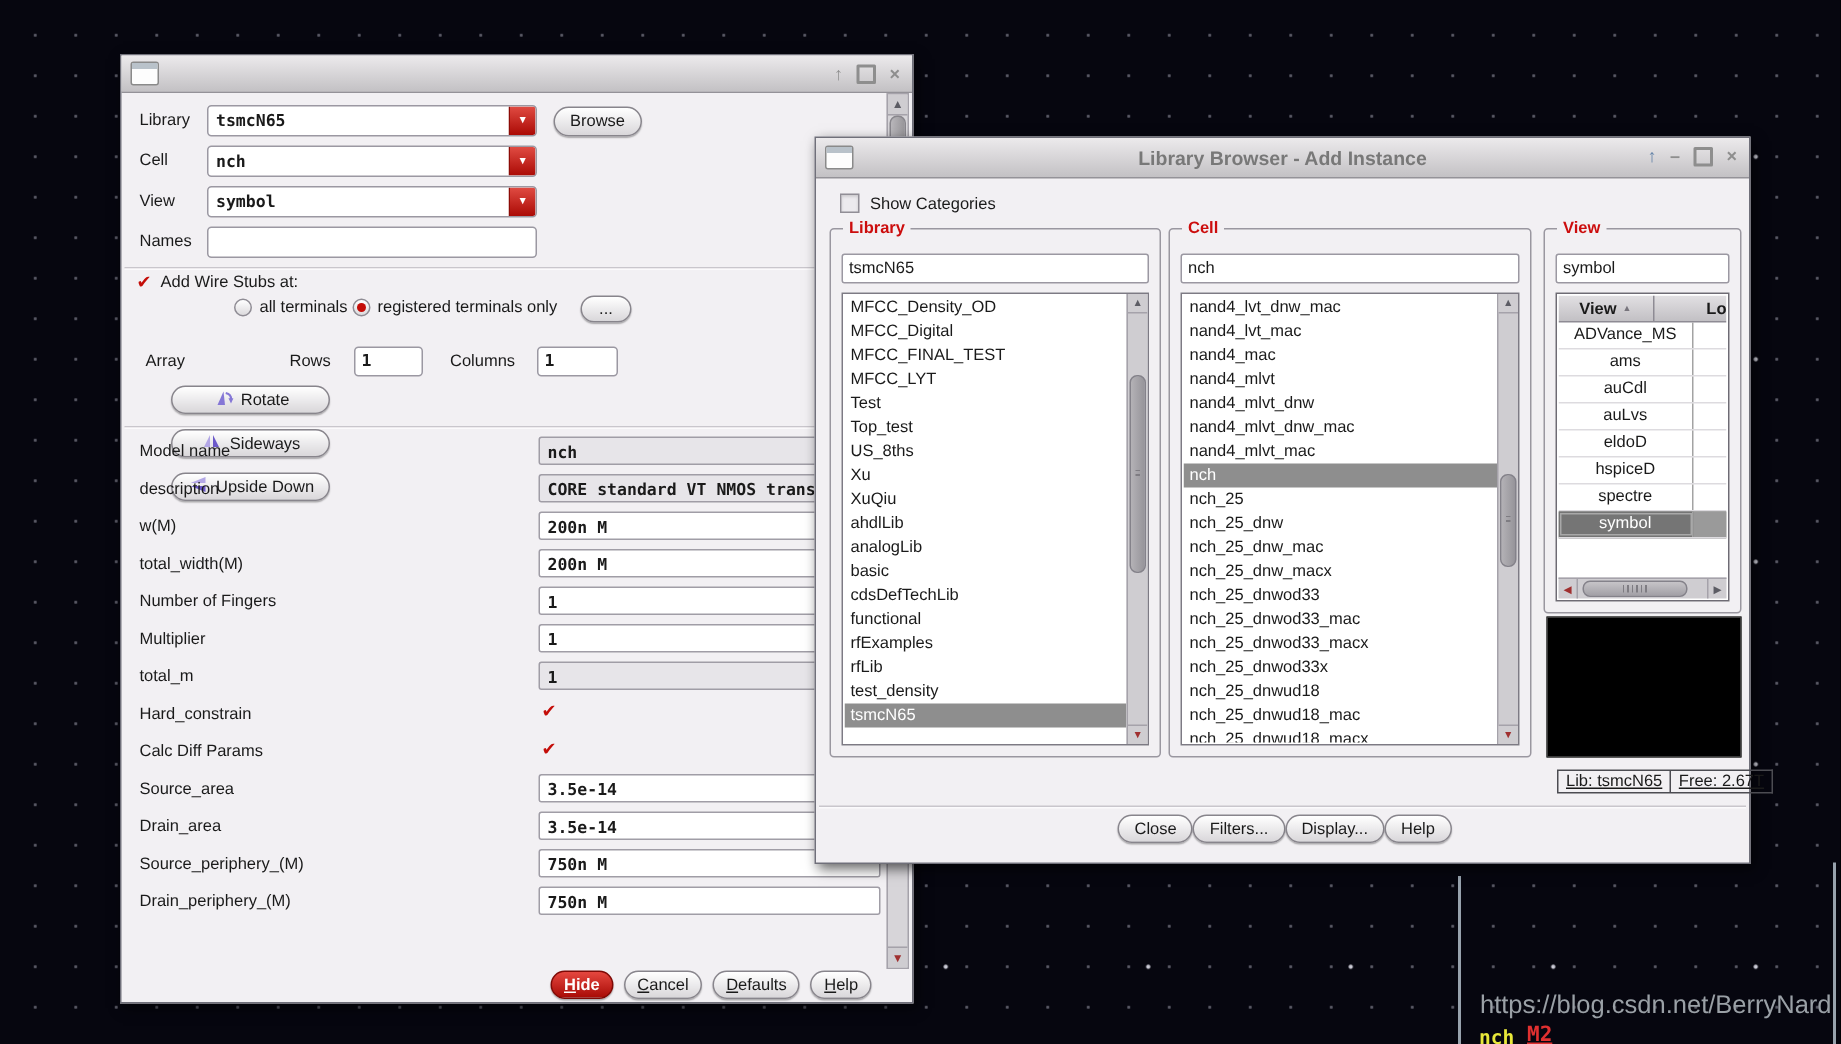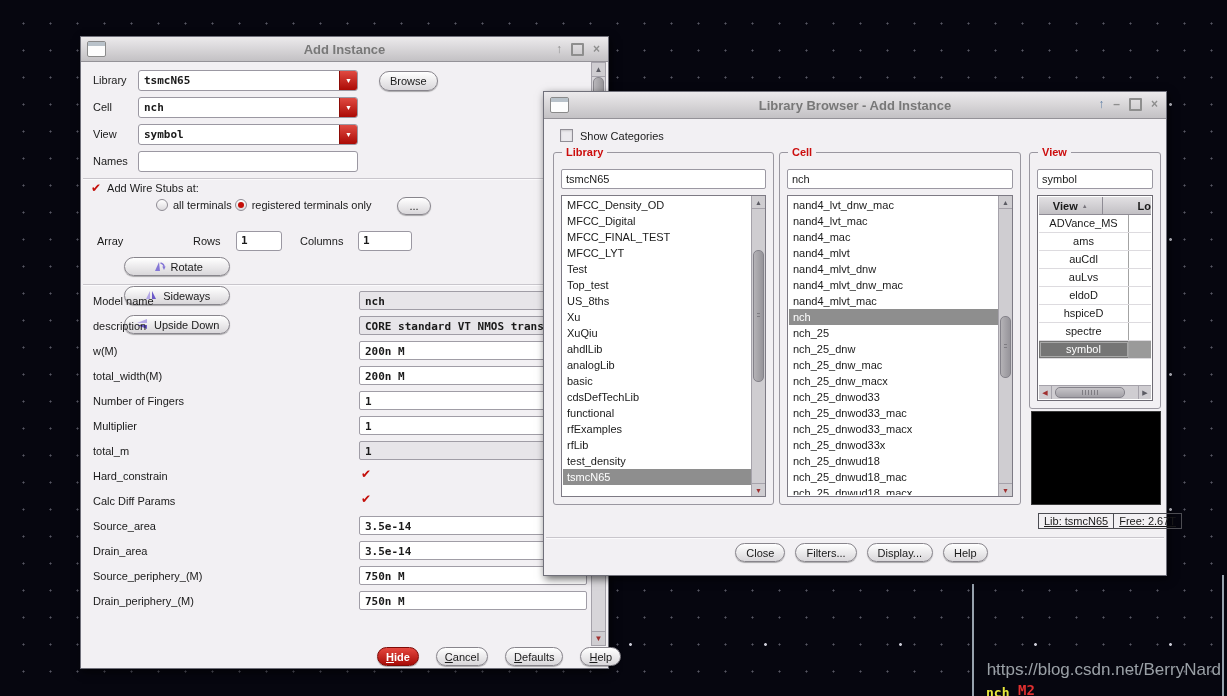--- a/index.html
+++ b/index.html
@@ -30,21 +30,21 @@
   .win-icon{width:17px;height:14px;background:#fdfdfd;border:1px solid #8a8a8a;border-radius:2px;margin-left:6px;position:relative;z-index:1;}
   .win-icon::before{content:"";position:absolute;left:0;top:0;right:0;height:4px;background:#b9c2ca;}
   .tb-btns{position:absolute;right:8px;top:0;height:24px;display:flex;align-items:center;gap:9px;z-index:1;}
   .tbtn{color:#8e8e8e;font-size:12px;font-weight:bold;line-height:1;cursor:default;}
   .tbtn.sq{width:9px;height:9px;border:2px solid #8e8e8e;border-radius:1px;}
 
   .sep{position:absolute;left:2px;right:2px;height:0;border-top:1px solid #c9c6cc;border-bottom:1px solid #fbfafc;}
 
   .pill{border:1px solid #88858c;border-radius:10px;background:linear-gradient(#ffffff,#d9d7da);
     font:11px "Liberation Sans",sans-serif;color:#1a1a1a;padding:2px 10px;height:19px;
-    box-shadow:0 1px 1px rgba(0,0,0,.3);display:inline-flex;align-items:center;justify-content:center;white-space:nowrap;margin-left:10px;}
+    box-shadow:0 1px 1px rgba(0,0,0,.3);display:inline-flex;align-items:center;justify-content:center;white-space:nowrap;}
   .pill.primary{background:linear-gradient(#e5473f,#a80b06);color:#fff;font-weight:bold;border-color:#7e0a06;}
 
   
   .win1{left:80px;top:36px;width:527px;height:631px;z-index:1;}
   .lbl{position:absolute;font-size:11px;}
   .combo{position:absolute;left:57px;width:220px;height:21px;background:#fff;border:1px solid #9b98a2;border-radius:3px;box-sizing:border-box;}
   .combo .cval{position:absolute;left:5px;top:3px;font:bold 11px "DejaVu Sans Mono",monospace;}
   .combo .drop{position:absolute;right:0;top:0;bottom:0;width:17px;border-left:1px solid #8c0b06;
     background:linear-gradient(#e04b42,#ab0a05);border-radius:0 2px 2px 0;display:flex;align-items:center;justify-content:center;
     color:#fff;font-size:7px;}
@@ -129,21 +129,20 @@
 
   <div class="wire wire1"></div>
   <div class="wire wire2"></div>
   <div class="watermark">https://blog.csdn.net/BerryNard</div>
   <div class="schem-nch">nch</div>
   <div class="schem-m2">M2</div>
 
   <div class="win win1">
     <div class="titlebar">
       <span class="win-icon"></span>
-      <span class="title">Add Instance</span>
       <span class="tb-btns">
         <span class="tbtn">↑</span>
         <span class="tbtn sq"></span>
         <span class="tbtn">×</span>
       </span>
     </div>
 
     <span class="lbl" style="left:12px;top:37px">Library</span>
     <span class="combo" style="top:33px">
       <span class="cval">tsmcN65</span>

